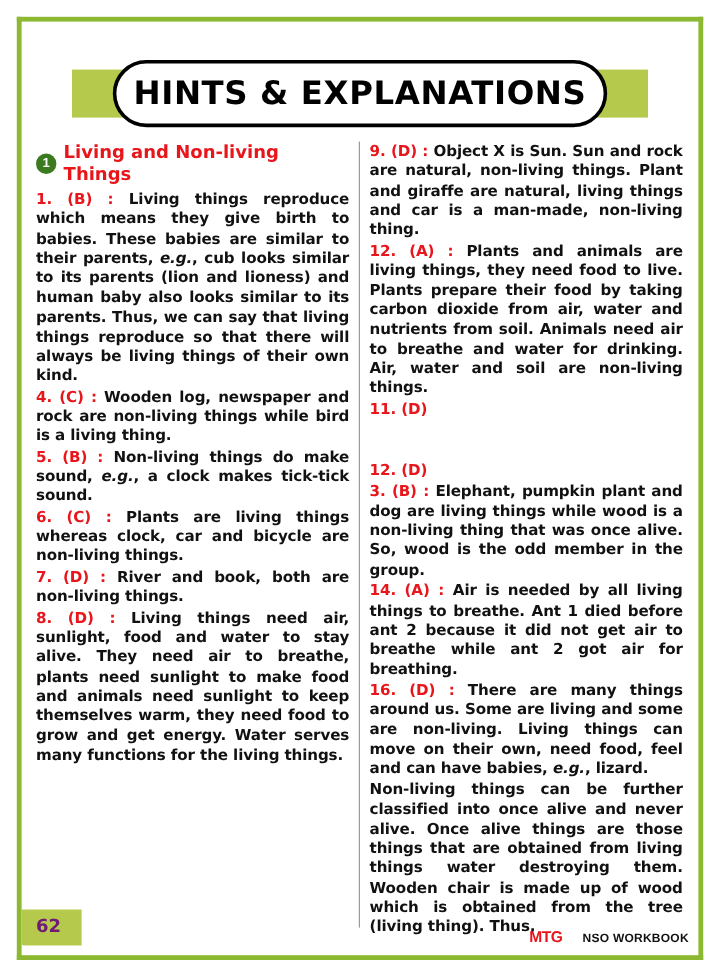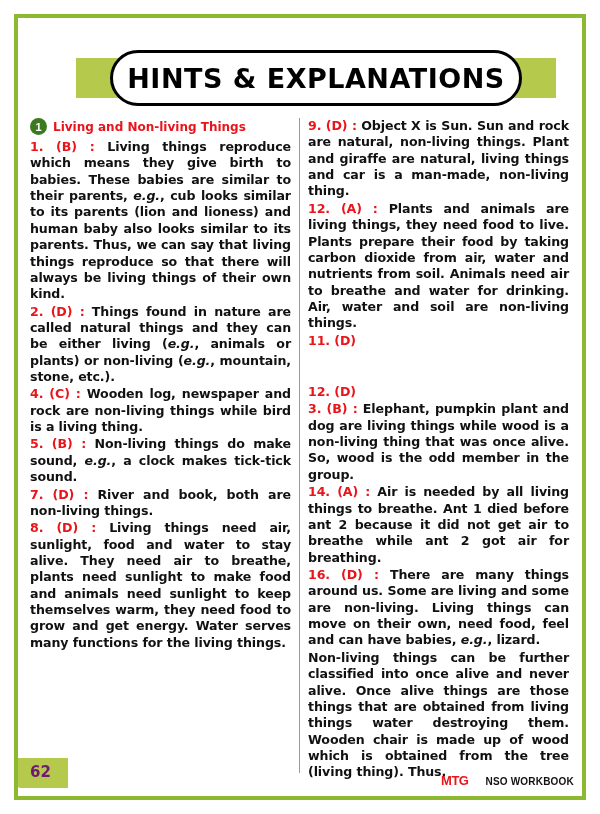--- a/index.html
+++ b/index.html
@@ -40,21 +40,21 @@
   .frame-right {
     position: absolute;
     right: 14px; top: 14px; bottom: 14px;
     width: 4px;
     background: #8cb832;
   }
 
   
   .title-wrap {
     position: absolute;
-    left: 76px;
+    left: 60px;
     top: 50px;
     width: 480px;
     height: 56px;
   }
   .title-bar-bg {
     position: absolute;
     left: 0; top: 8px;
     width: 480px; height: 40px;
     background: #b5c94c;
   }
@@ -113,21 +113,21 @@
     font-size: 11px;
     font-weight: bold;
     display: flex;
     align-items: center;
     justify-content: center;
     flex: 0 0 auto;
   }
   .sec-title {
     color: #e8151b;
     font-weight: bold;
-    font-size: 12px;
+    font-size: 15px;
     font-family: "DejaVu Sans", sans-serif;
   }
 
   
   p.ans {
     margin: 0 0 1px 0;
     font-size: 12.6px;
     line-height: 1.30;
     color: #111;
     text-align: justify;
@@ -209,23 +209,23 @@
 
   <div class="cols">
 
     <div class="col">
       <div class="sec-head">
         <span class="badge">1</span>
         <span class="sec-title">Living and Non-living Things</span>
       </div>
       <div id="left-answers">
           <p class="ans"><span class="qn">1.</span> <span class="opt">(B)</span> <span class="col">:</span> Living things reproduce which means they give birth to babies. These babies are similar to their parents, <span class="it">e.g.</span>, cub looks similar to its parents (lion and lioness) and human baby also looks similar to its parents. Thus, we can say that living things reproduce so that there will always be living things of their own kind.</p>
-          <p class="ans"><span class="qn">2.</span> <span class="opt">(D)</span> <span class="col">:</span> Things found in nature are called natural things and they can be either living (<span class="it">e.g.</span>, animals or plants) or non-living (<span class="it">e.g.</span>, mountain, stone, etc.).</p>
           <p class="ans"><span class="qn">4.</span> <span class="opt">(C)</span> <span class="col">:</span> Wooden log, newspaper and rock are non-living things while bird is a living thing.</p>
           <p class="ans"><span class="qn">5.</span> <span class="opt">(B)</span> <span class="col">:</span> Non-living things do make sound, <span class="it">e.g.</span>, a clock makes tick-tick sound.</p>
+          <p class="ans"><span class="qn">6.</span> <span class="opt">(C)</span> <span class="col">:</span> Plants are living things whereas clock, car and bicycle are non-living things.</p>
           <p class="ans"><span class="qn">7.</span> <span class="opt">(D)</span> <span class="col">:</span> River and book, both are non-living things.</p>
           <p class="ans"><span class="qn">8.</span> <span class="opt">(D)</span> <span class="col">:</span> Living things need air, sunlight, food and water to stay alive. They need air to breathe, plants need sunlight to make food and animals need sunlight to keep themselves warm, they need food to grow and get energy. Water serves many functions for the living things.</p>
         </div>
     </div>
 
     <div class="col-divider"></div>
 
     <div class="col">
       <div id="right-answers">
           <p class="ans"><span class="qn">9.</span> <span class="opt">(D)</span> <span class="col">:</span> Object X is Sun. Sun and rock are natural, non-living things. Plant and giraffe are natural, living things and car is a man-made, non-living thing.</p>

